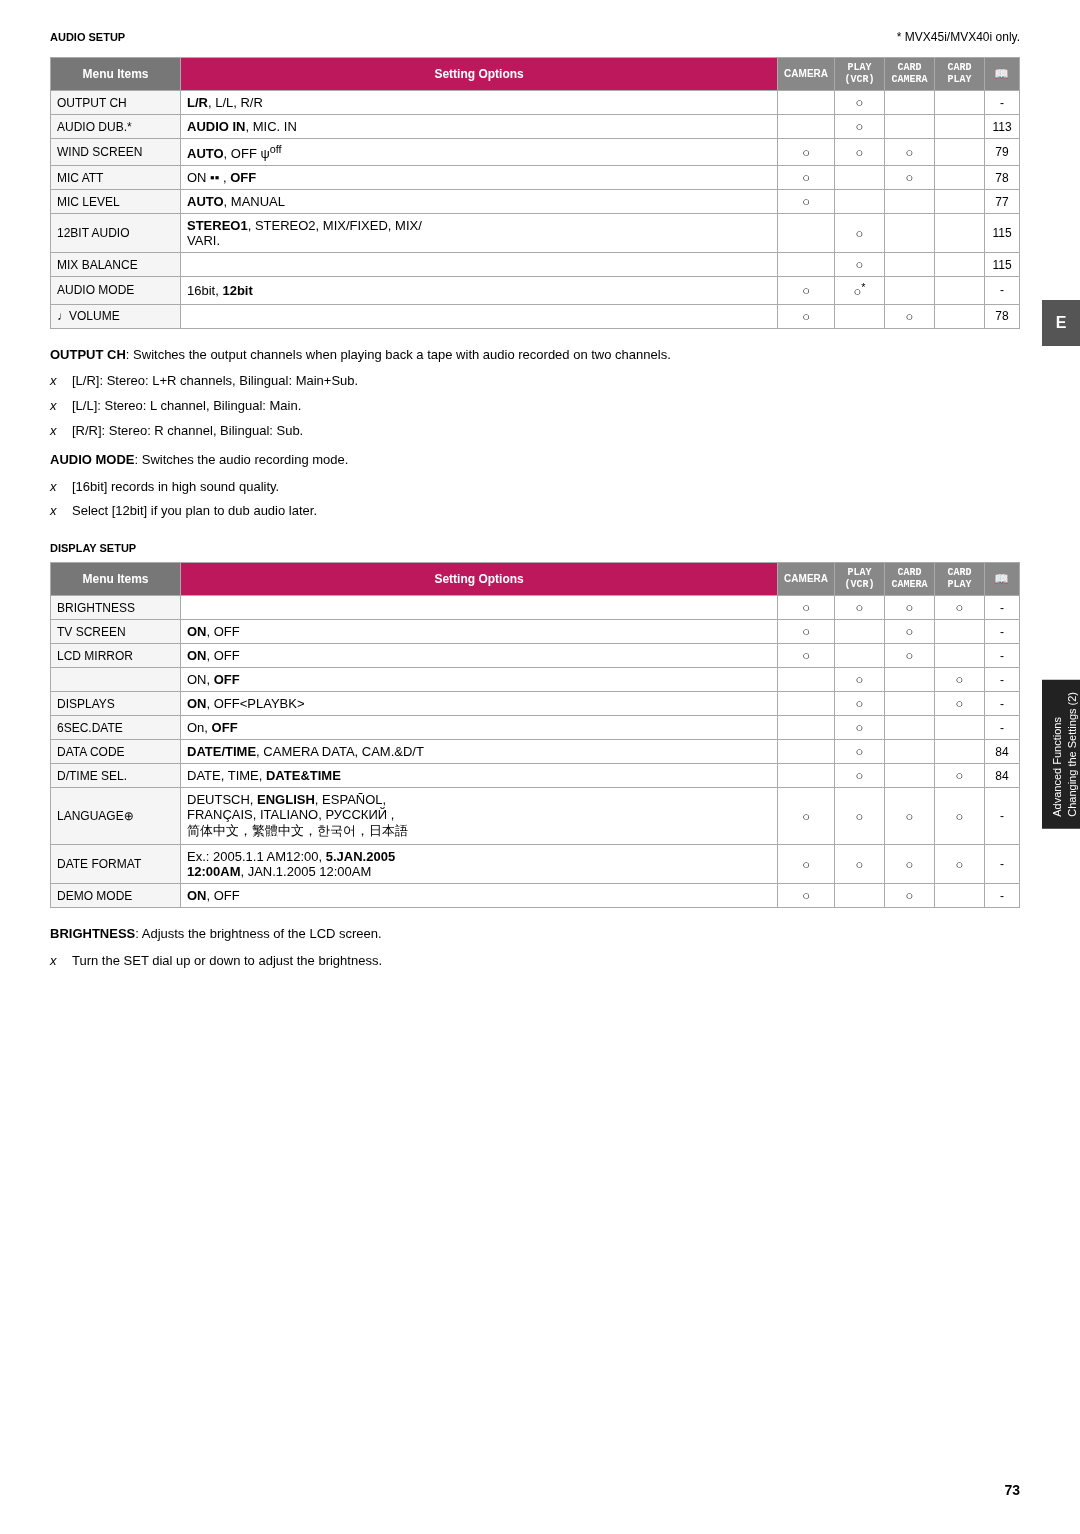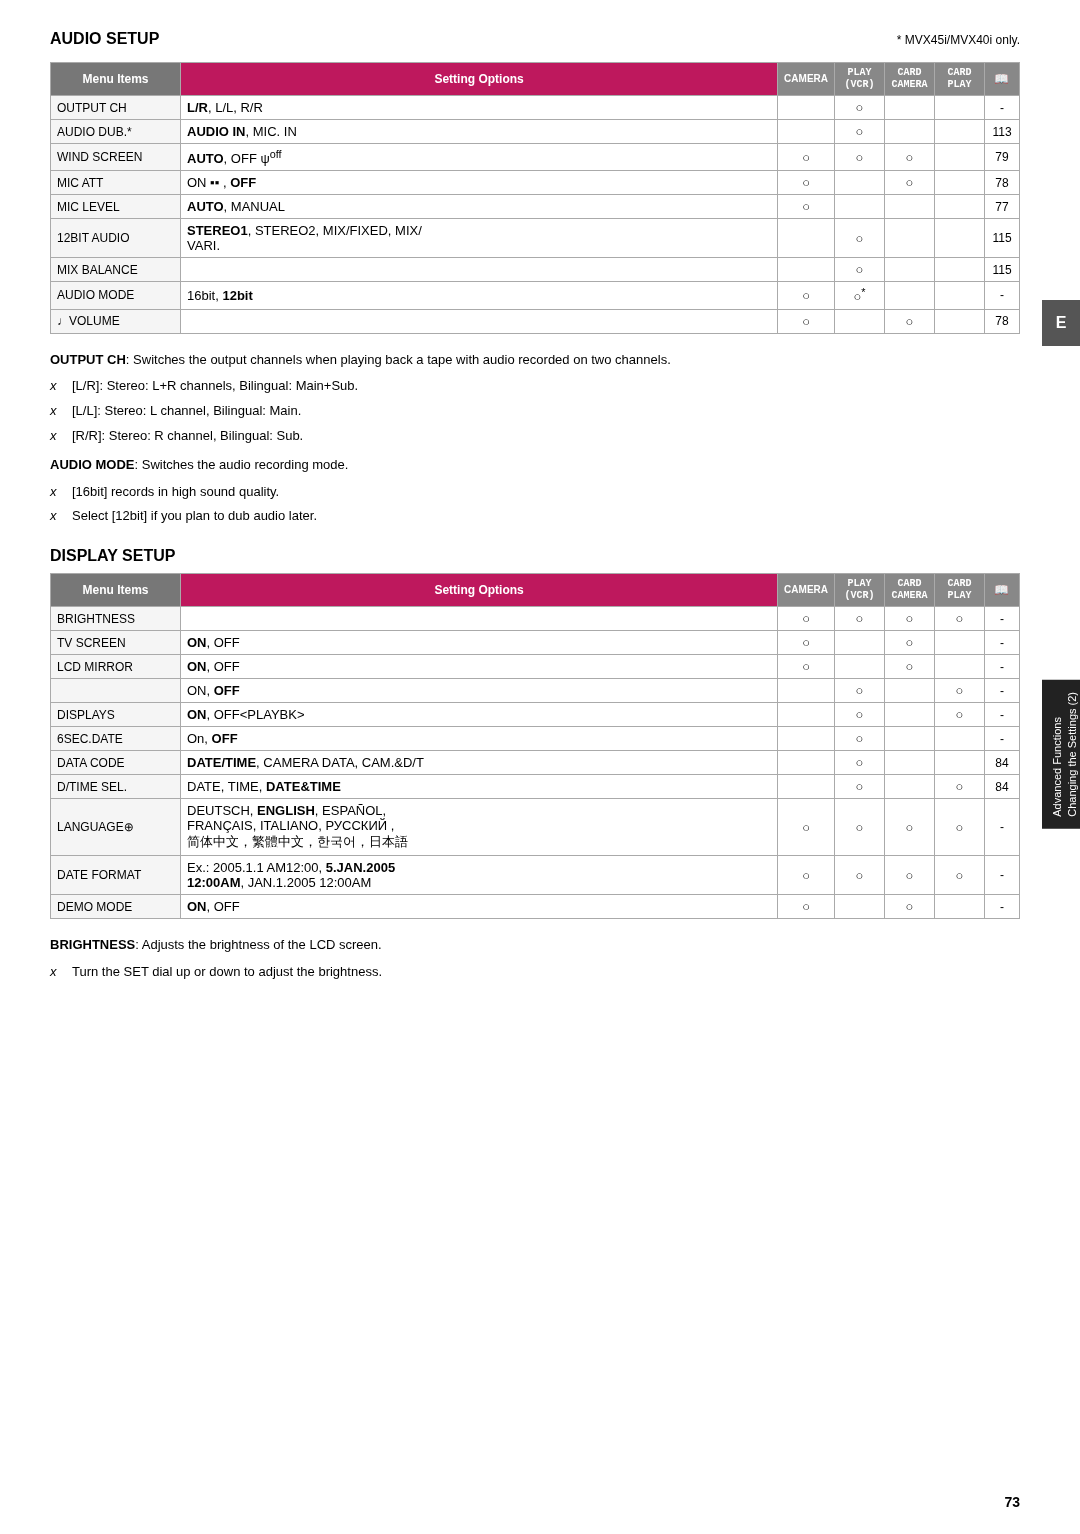--- a/index.html
+++ b/index.html
@@ -9,21 +9,21 @@
       background: #fff;
       color: #000;
       width: 1080px;
       min-height: 1534px;
       position: relative;
       padding: 30px 60px 30px 50px;
     }
 
     .page-number {
       position: absolute;
-      bottom: 24px;
+      bottom: 36px;
       right: 60px;
       font-size: 14px;
       font-weight: bold;
     }
 
     .side-tab {
       position: absolute;
       right: 0;
       top: 680px;
       width: 38px;
@@ -47,21 +47,21 @@
       width: 38px;
       background: #555;
       color: #fff;
       font-size: 16px;
       font-weight: bold;
       text-align: center;
       padding: 14px 8px;
     }
 
     h2 {
-      font-size: 16px;
+      font-size: 11px;
       font-weight: bold;
       margin-bottom: 8px;
       text-transform: uppercase;
     }
 
     .note-right {
       float: right;
       font-size: 12px;
       text-align: right;
     }

